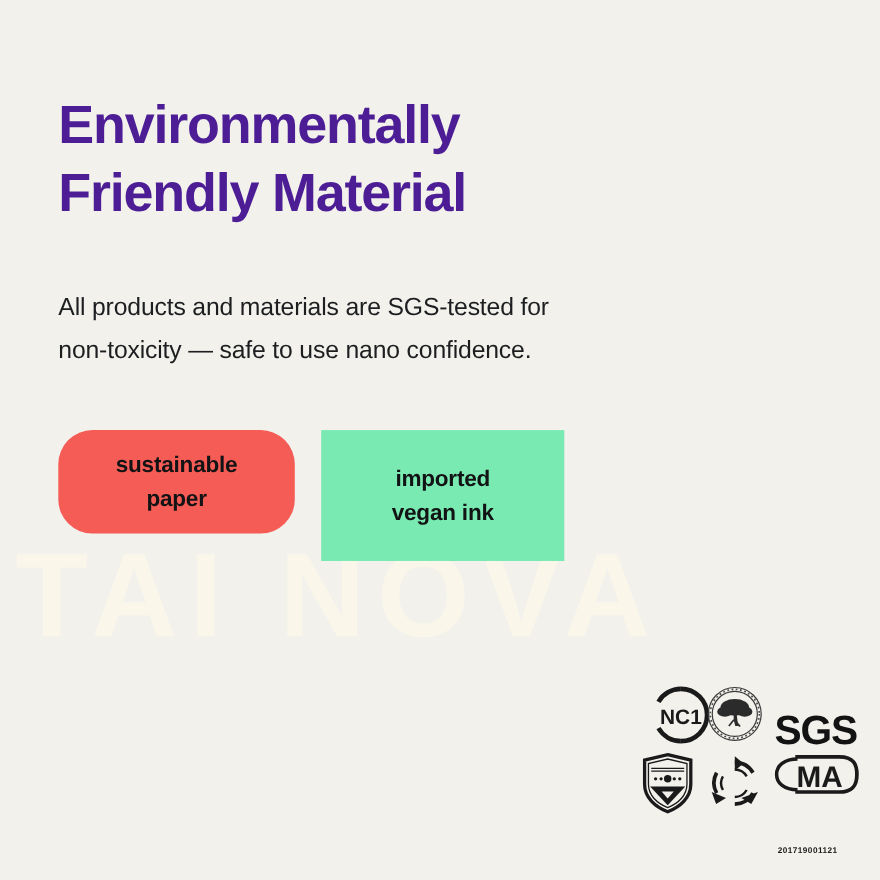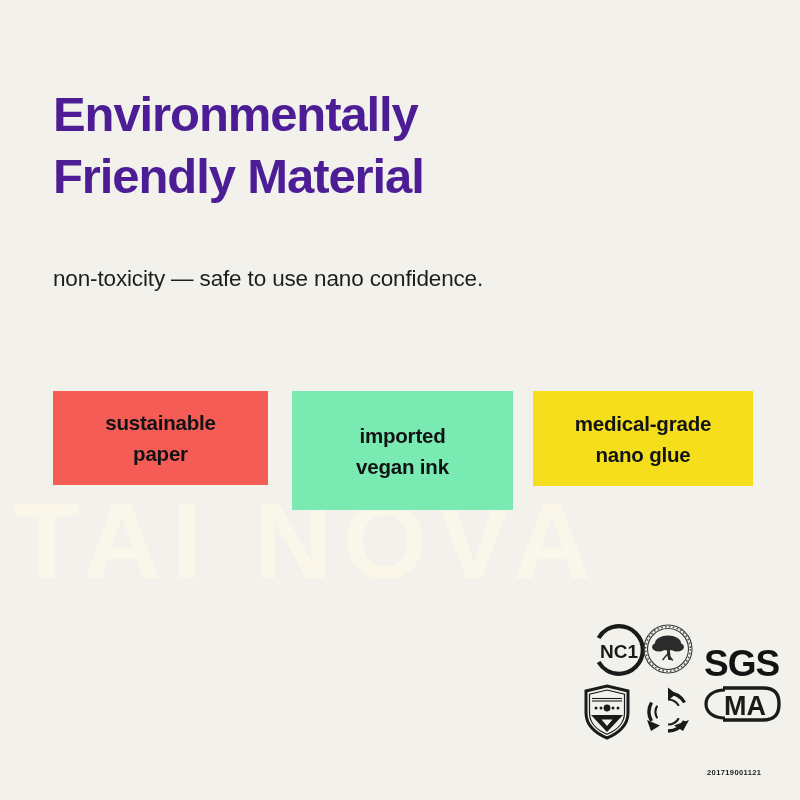--- a/index.html
+++ b/index.html
@@ -155,39 +155,36 @@
 <div id="slide" style="background: rgb(242, 241, 236);">
 
   <div id="watermark" style="color: rgb(250, 247, 234);">TAI NOVA</div>
 
   <h1 id="headline" style="color: #4c1d95;">
     <span class="hl-line">Environmentally</span>
     <span class="hl-line">Friendly Material</span>
   </h1>
 
   <p id="subtitle">
+    <span class="sub-line">All products and materials are SGS-tested for</span>
     <span class="sub-line">non-toxicity — safe to use nano confidence.</span>
   </p>
 
   <div id="chips">
 
-    <div class="chip chip-0" style="background: rgb(246, 92, 86);">
+    <div class="chip chip-0" style="background: rgb(246, 92, 86); border-radius: 31px;">
       <span>sustainable</span>
       <span>paper</span>
     </div>
 
     <div class="chip chip-1" style="background: rgb(121, 234, 177);">
       <span>imported</span>
       <span>vegan ink</span>
     </div>
 
-    <div class="chip chip-2" style="background: rgb(245, 223, 29);">
-      <span>medical-grade</span>
-      <span>nano glue</span>
-    </div>
 
   </div>
 
   <div id="certs">
 
     <div class="cert cert-nc1">
       <svg width="54" height="54" viewBox="0 0 54 54" aria-hidden="true">
         <path d="M27 3.2a23.8 23.8 0 1 1 0 47.6" fill="none" stroke="#1a1a1a" stroke-width="4.2"></path>
         <path d="M27 3.2A23.8 23.8 0 0 0 6.6 15" fill="none" stroke="#1a1a1a" stroke-width="4.2"></path>
         <path d="M6.6 39A23.8 23.8 0 0 0 27 50.8" fill="none" stroke="#1a1a1a" stroke-width="4.2"></path>

